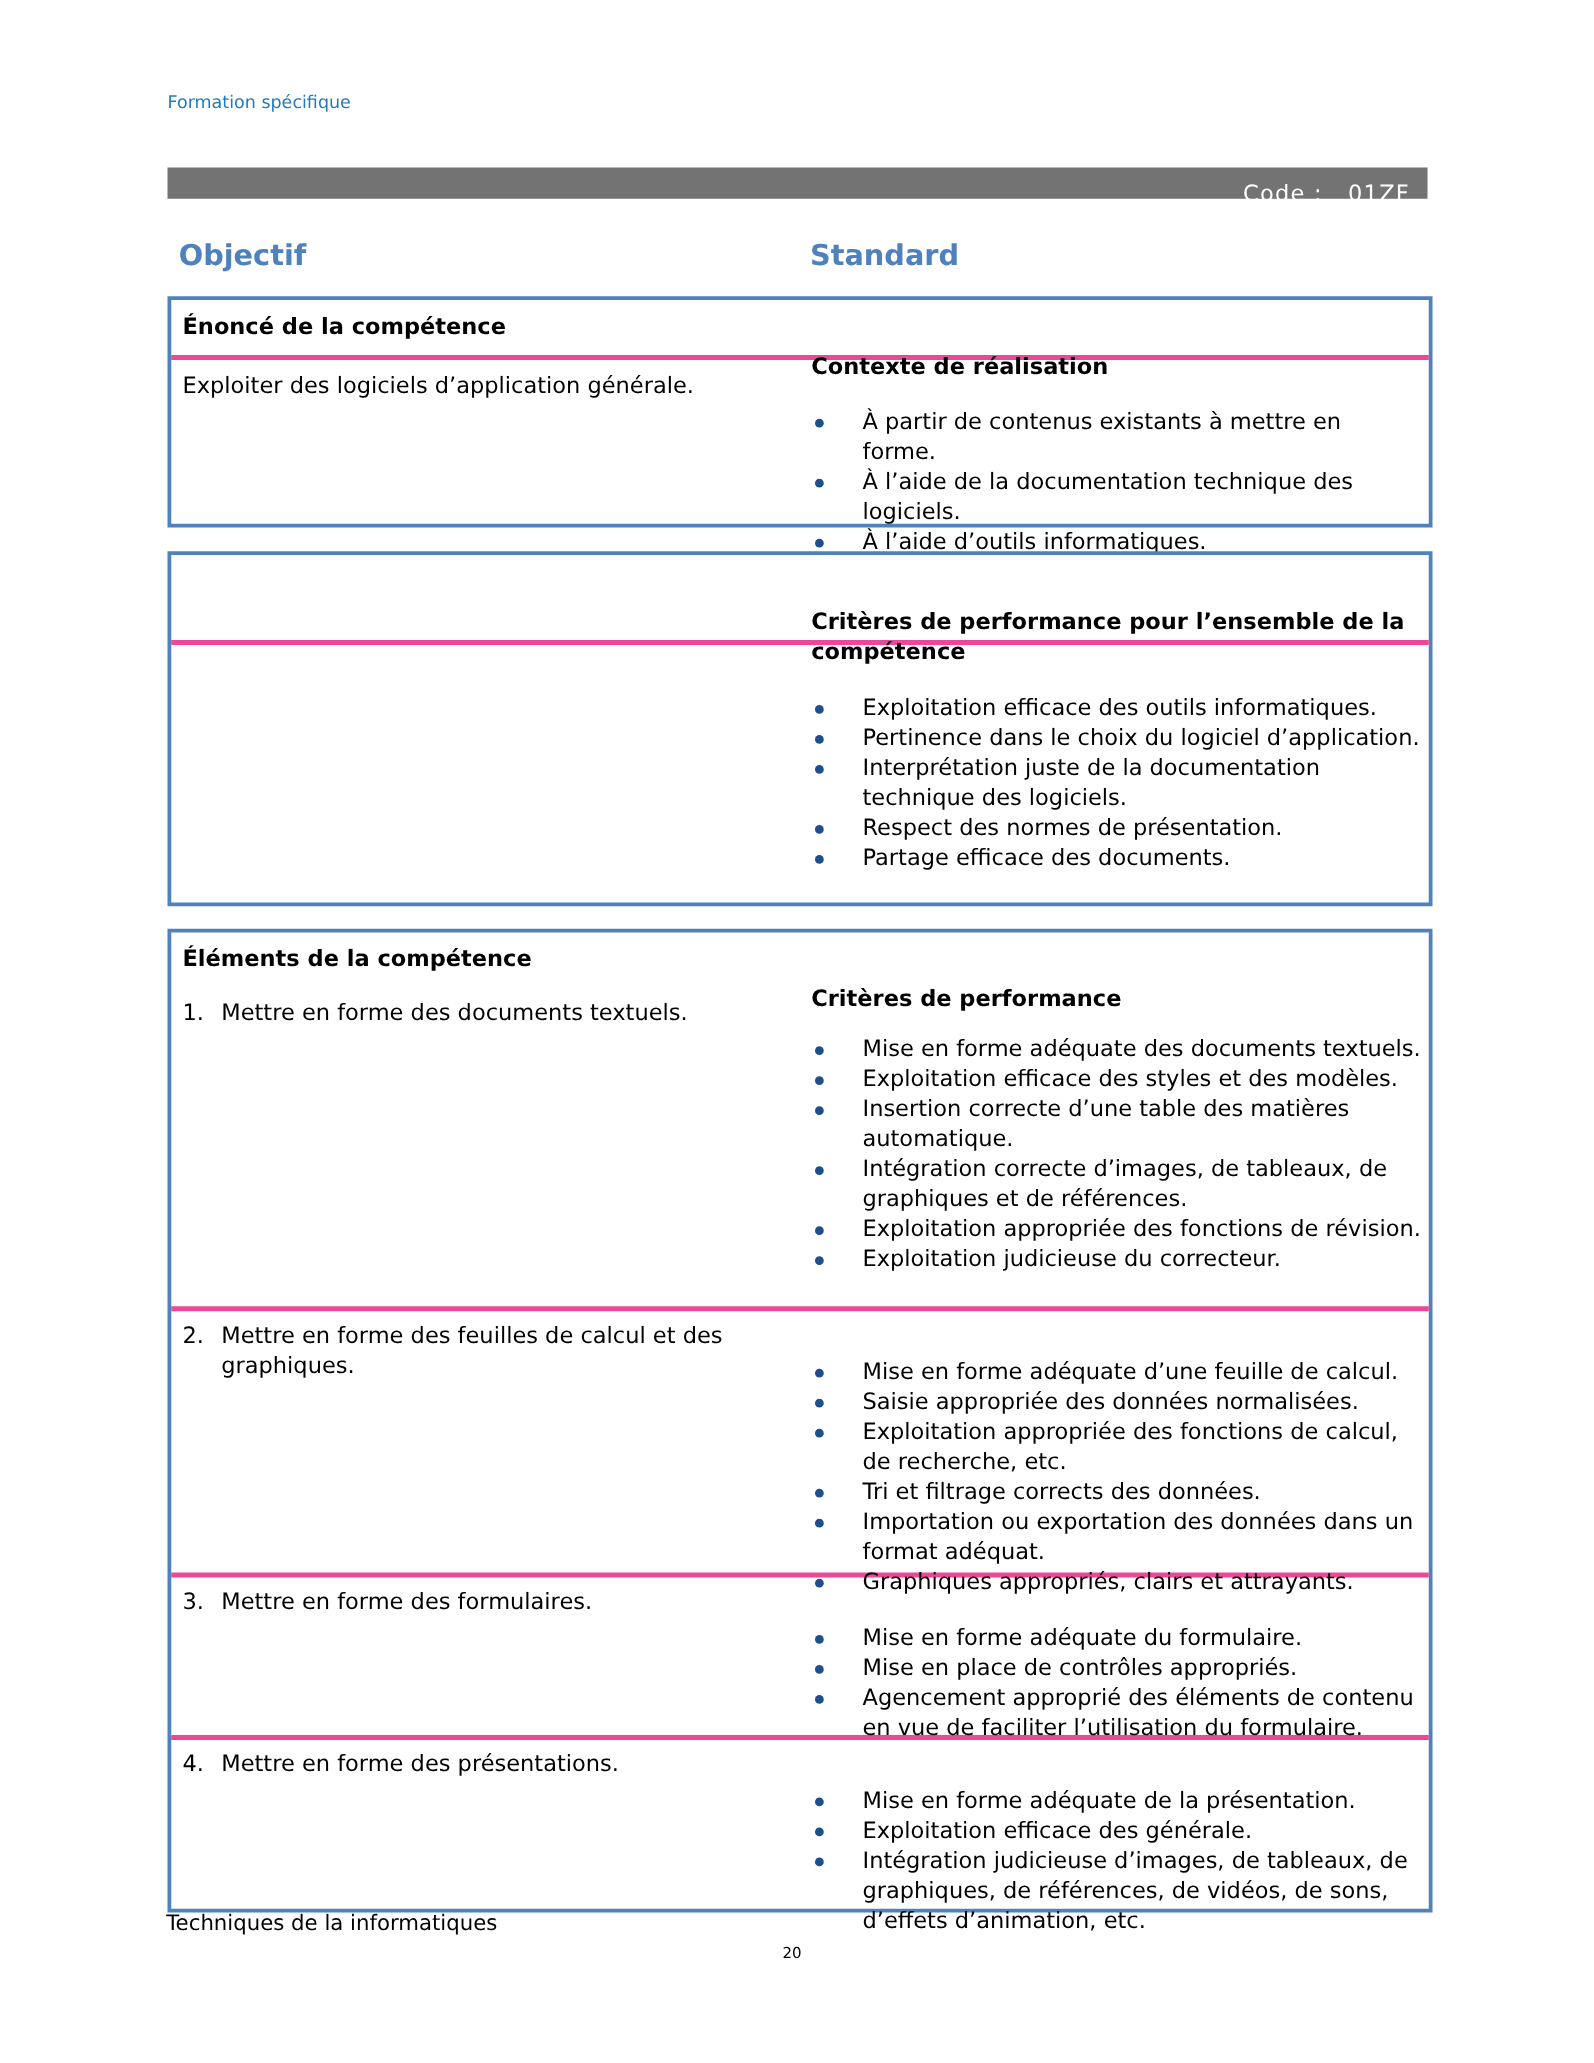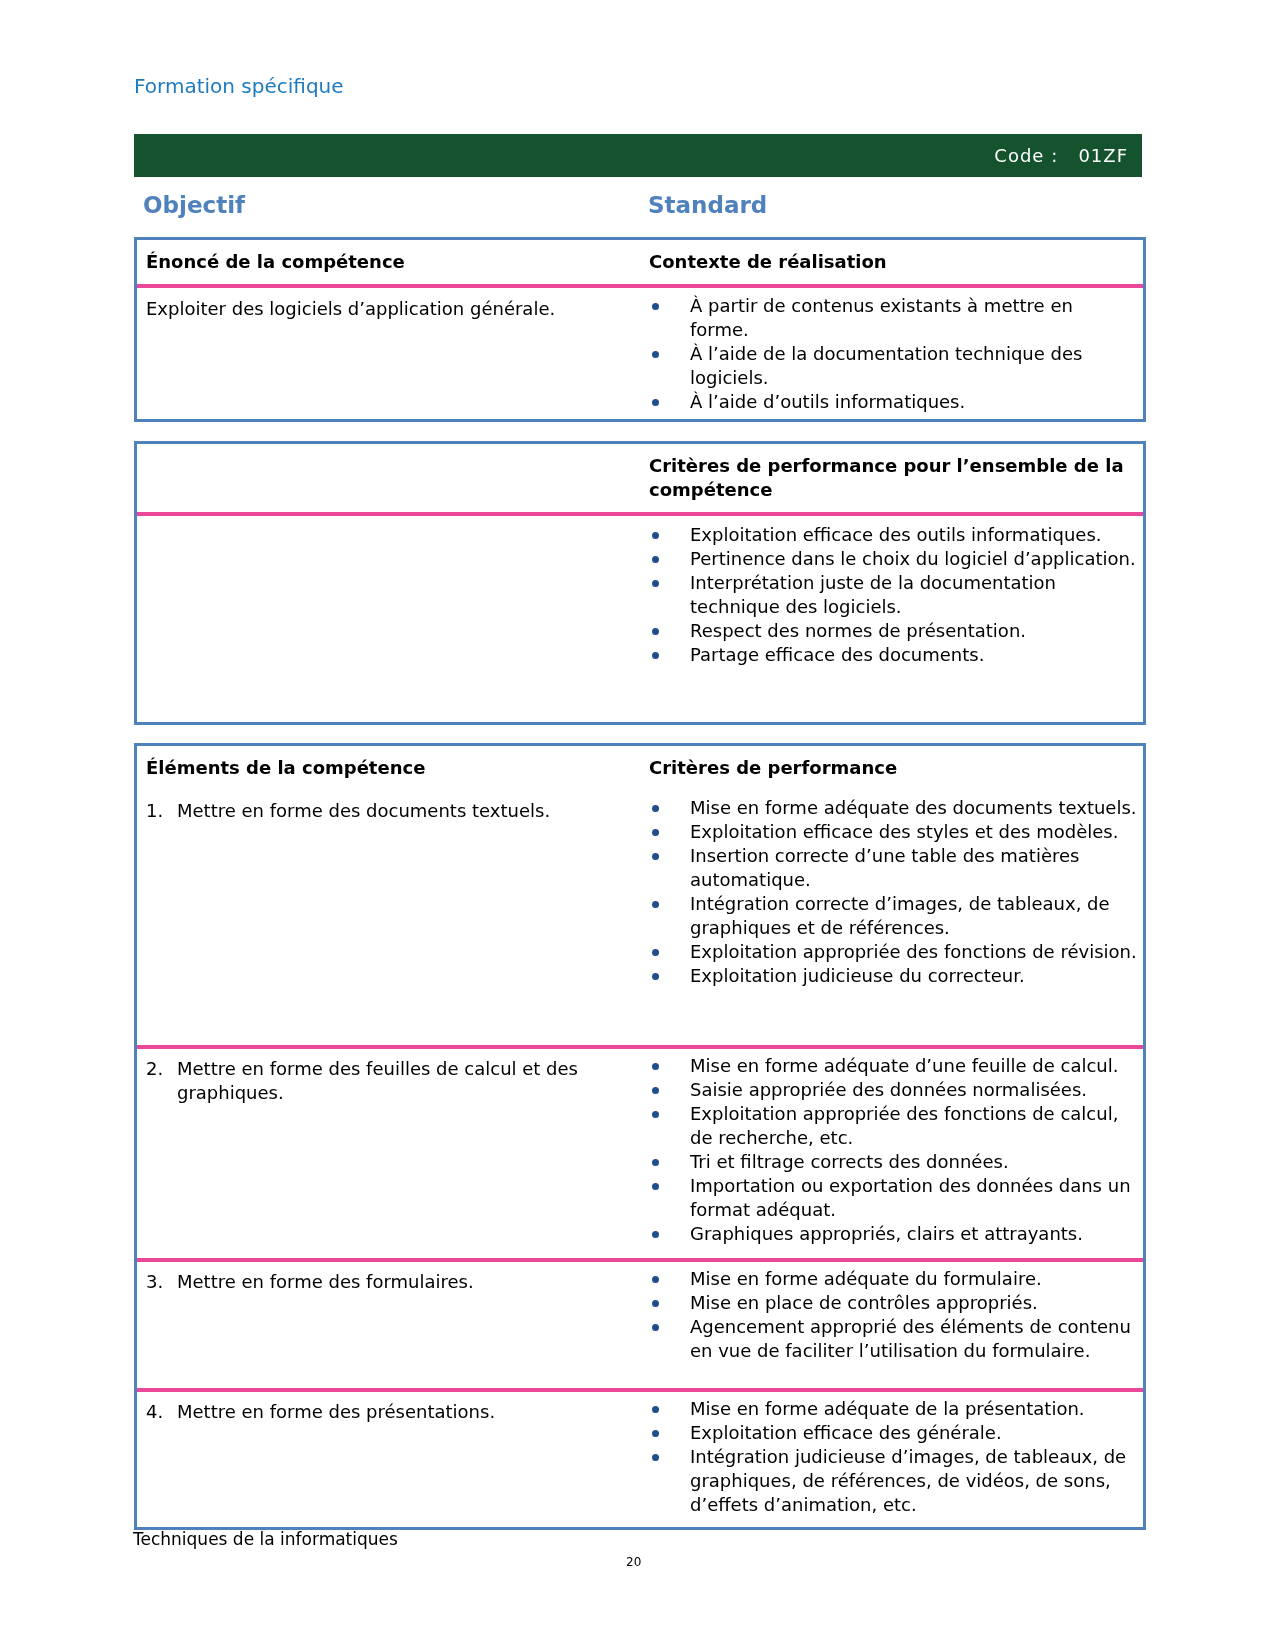--- a/index.html
+++ b/index.html
@@ -1,28 +1,28 @@
 <!DOCTYPE html>
 <html><head>
 <meta charset="utf-8">
 <style>
   html, body { margin:0; padding:0; background:#ffffff; }
   body { width:1275px; height:1650px; position:relative; overflow:hidden;
          font-family:"DejaVu Sans", sans-serif; color:#000; }
   .abs { position:absolute; }
-  .runhead { left:134px; top:74px; font-size:20px; color:#1f7bc0; }
-  .band { left:134px; top:134px; width:1008px; height:43px; background:#14532d; }
+  .runhead { left:134px; top:74px; font-size:14px; color:#1f7bc0; }
+  .band { left:134px; top:134px; width:1008px; height:25px; background:#737373; }
   .band .code { position:absolute; right:14px; top:11px; color:#fff; font-size:18px; letter-spacing:1px; white-space:pre; }
   .section-title { top:192px; font-size:23px; font-weight:bold; color:#4f81bd; }
   .tbl { position:absolute; left:134px; width:1006px; border:3px solid #4f81bd; box-sizing:content-box; }
   .row { display:flex; border-top:4px solid #ec4899; }
   .row:first-child { border-top:none; }
   .cell { box-sizing:border-box; font-size:18px; line-height:24px; }
   .c1 { width:500px; padding-left:9px; }
-  .c2 { width:506px; padding-left:12px; padding-right:6px; }
+  .c2 { width:506px; padding-left:12px; padding-right:6px;margin-top:32px; }
   .hdr { font-weight:bold; }
   ul.bl { list-style:none; margin:0; padding:0; }
   ul.bl li { position:relative; padding-left:41px; }
   ul.bl li::before { content:""; position:absolute; left:3px; top:9px; width:7px; height:7px; border-radius:50%; background:#1f4e8c; }
   .num { display:flex; }
   .num .n { width:31px; flex:none; }
   .footer { left:133px; top:1529px; font-size:17px; }
   .pagenum { left:626px; top:1555px; font-size:12px; }
 </style>
 </head>

